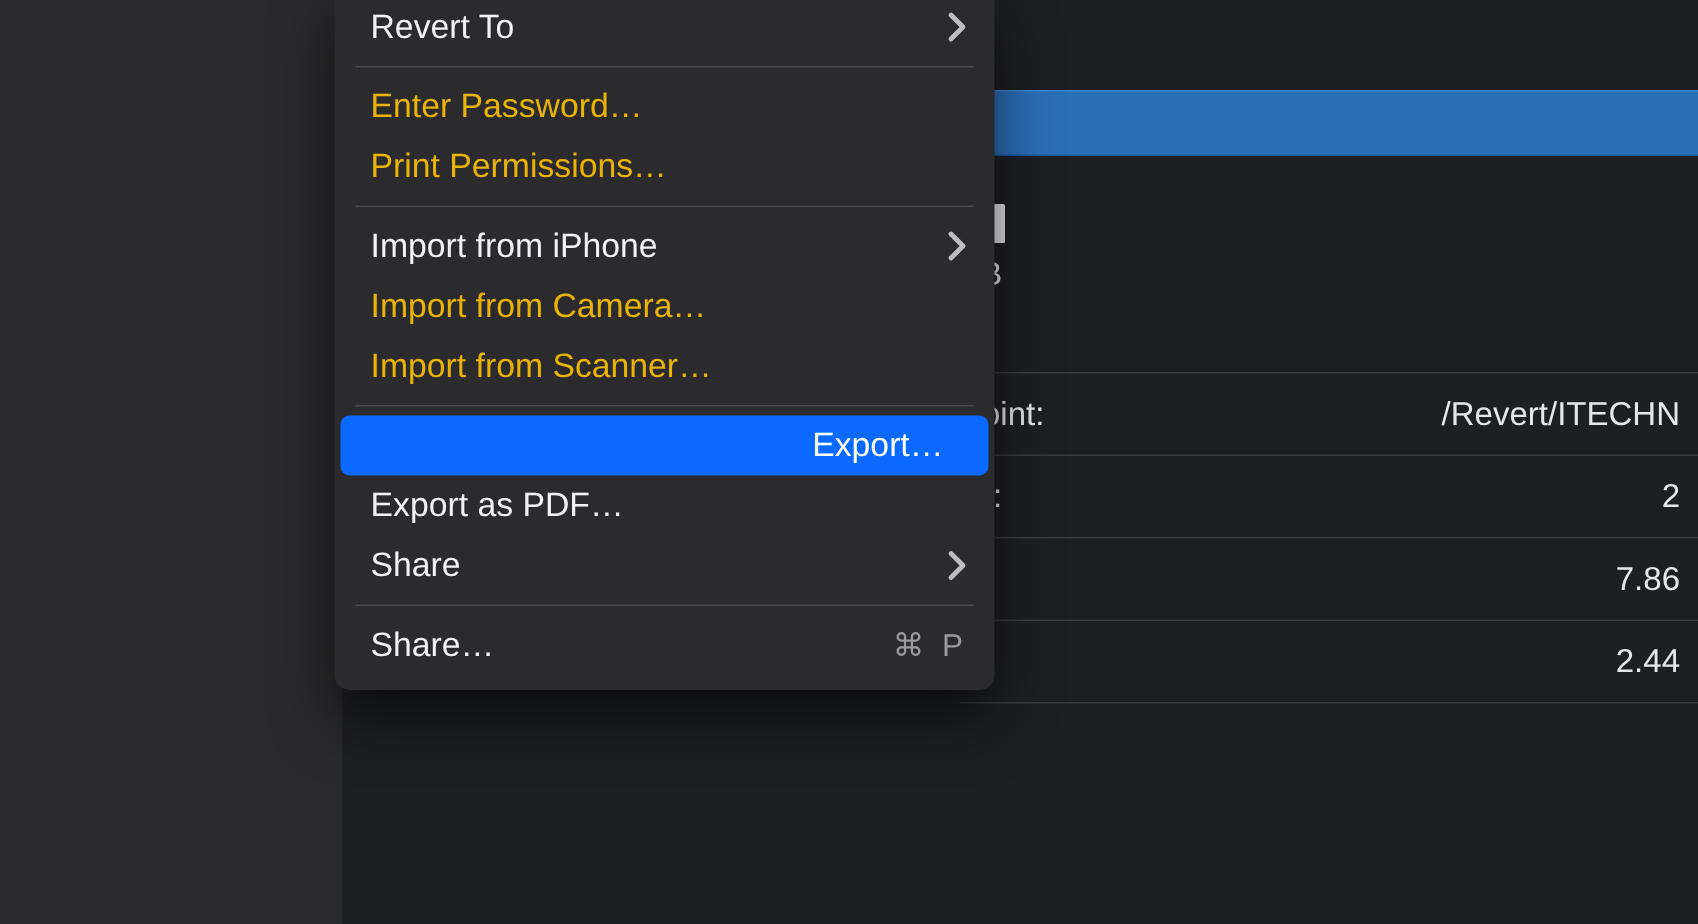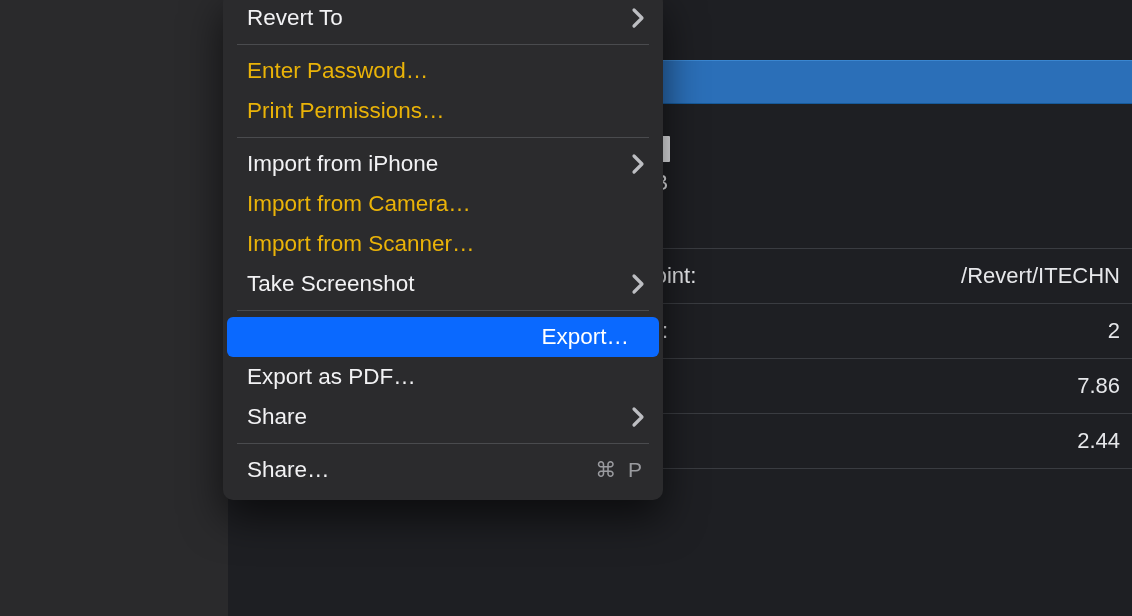--- a/index.html
+++ b/index.html
@@ -185,28 +185,20 @@
           <path d="M3 3 L11 11 L3 19"></path>
         </svg>
     </span>
   </div>
   <div class="menu-item disabled">
     <span>Import from Camera…</span>
   </div>
   <div class="menu-item disabled">
     <span>Import from Scanner…</span>
   </div>
-  <div class="menu-item">
-    <span>Take Screenshot</span>
-    <span class="chevron">
-      <svg class="chev" viewBox="0 0 14 22">
-          <path d="M3 3 L11 11 L3 19"></path>
-        </svg>
-    </span>
-  </div>
 
   <div class="menu-sep"></div>
 
   <div class="menu-item highlight">
     <span>Export…</span>
   </div>
   <div class="menu-item">
     <span>Export as PDF…</span>
   </div>
   <div class="menu-item">

